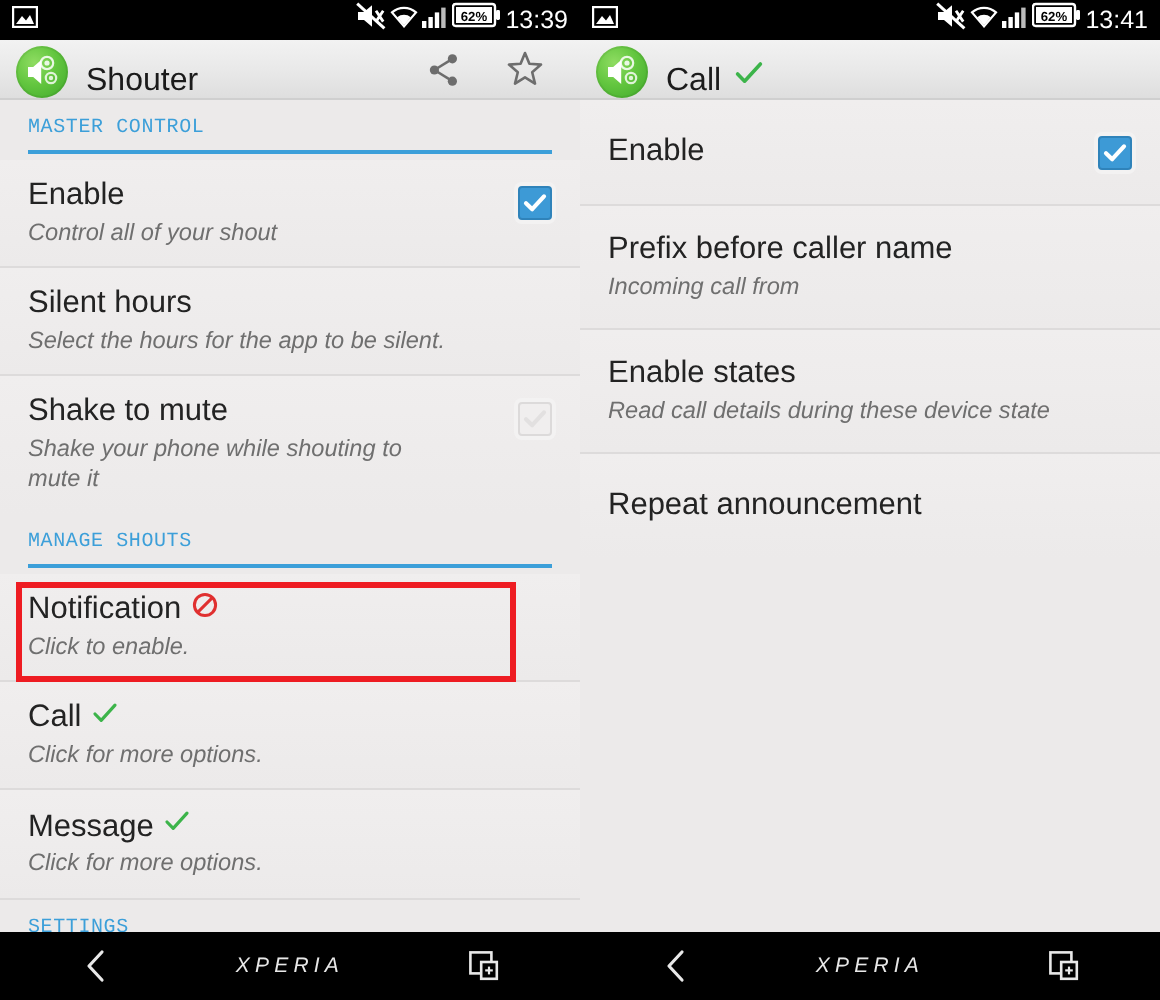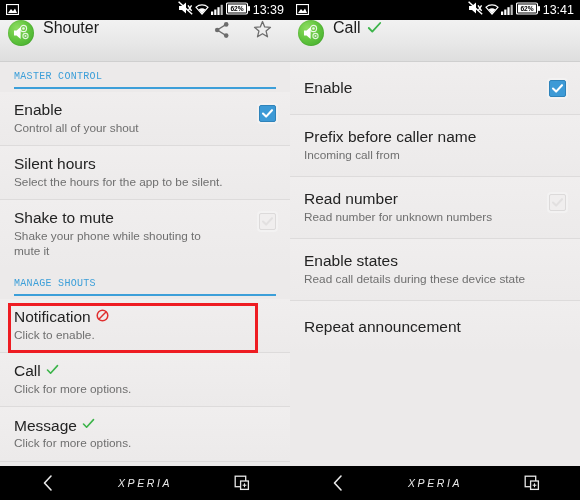--- a/index.html
+++ b/index.html
@@ -54,25 +54,25 @@
     color: #ffffff;
     font-size: 12.5px;
     font-family: "Liberation Sans", sans-serif;
     letter-spacing: 0px;
     line-height: 1;
     padding-left: 1px;
   }
 
   
   .actionbar {
-    height: 42px;
+    height: 30px;
     background: linear-gradient(to bottom, #f2f2f2 0%, #e8e8e8 55%, #dedede 100%);
     border-bottom: 1px solid #cfcfcf;
     display: flex;
-    align-items: flex-start;
+    align-items: flex-end;
     padding: 0 8px;
     box-sizing: border-box;
     position: relative;
   }
   .app-icon {
     width: 26px;
     height: 26px;
     border-radius: 50%;
     background: radial-gradient(circle at 35% 32%, #8fdc62 0%, #63c63f 45%, #3ea82a 100%);
     position: relative;
@@ -146,20 +146,21 @@
   }
   .row-title-wrap { display: flex; align-items: center; gap: 5px; }
   .row-sub {
     font-size: 11.8px;
     color: #6f6f6f;
     line-height: 1.3;
     margin-top: 2px;
     font-family: "Liberation Sans", sans-serif;
     display: block;
     max-width: 205px;
+    font-style: italic;
   }
   .row-sub.wide { max-width: 250px; }
 
   
   .cbox {
     width: 17px;
     height: 17px;
     border-radius: 2px;
     flex: 0 0 auto;
     margin-top: 4px;
@@ -498,33 +499,20 @@
 
       <div class="row" style="padding-top:13px; padding-bottom:13px;">
         <div class="row-text">
           <div class="row-title-wrap">
             <span class="row-title">Prefix before caller name</span>
           </div>
           <span class="row-sub wide">Incoming call from</span>
         </div>
       </div>
 
-      <div class="row" style="padding-top:13px; padding-bottom:13px;">
-        <div class="row-text">
-          <div class="row-title-wrap">
-            <span class="row-title">Read number</span>
-          </div>
-          <span class="row-sub wide">Read number for unknown numbers</span>
-        </div>
-        <div class="cbox unchecked">
-          <svg width="15" height="15" viewBox="0 0 15 15">
-            <path d="M3 7.6 L6.1 10.6 L12 4.2" fill="none" stroke="#e2e0e0" stroke-width="2.1" stroke-linecap="round" stroke-linejoin="round"></path>
-          </svg>
-        </div>
-      </div>
 
       <div class="row" style="padding-top:13px; padding-bottom:13px;">
         <div class="row-text">
           <div class="row-title-wrap">
             <span class="row-title">Enable states</span>
           </div>
           <span class="row-sub wide">Read call details during these device state</span>
         </div>
       </div>
 

